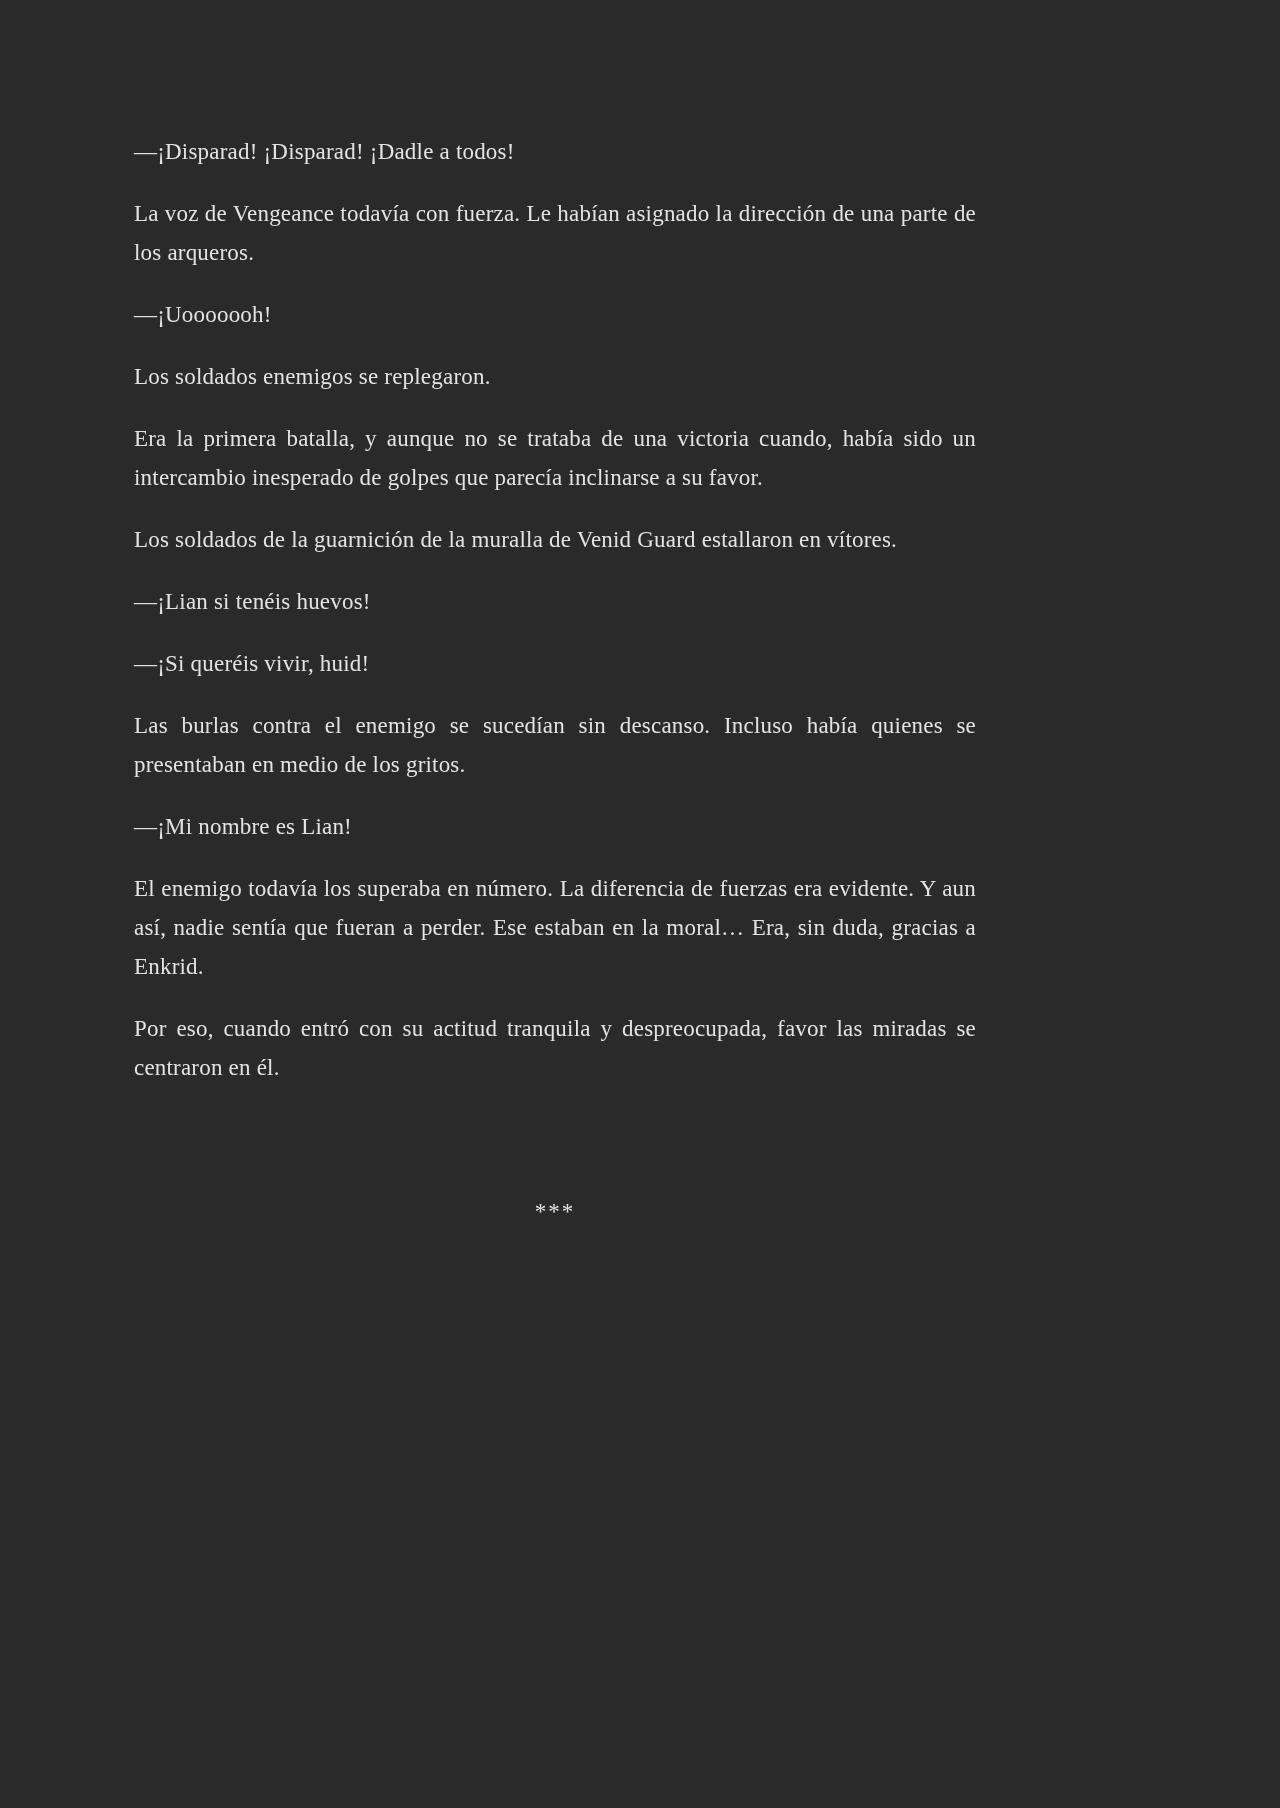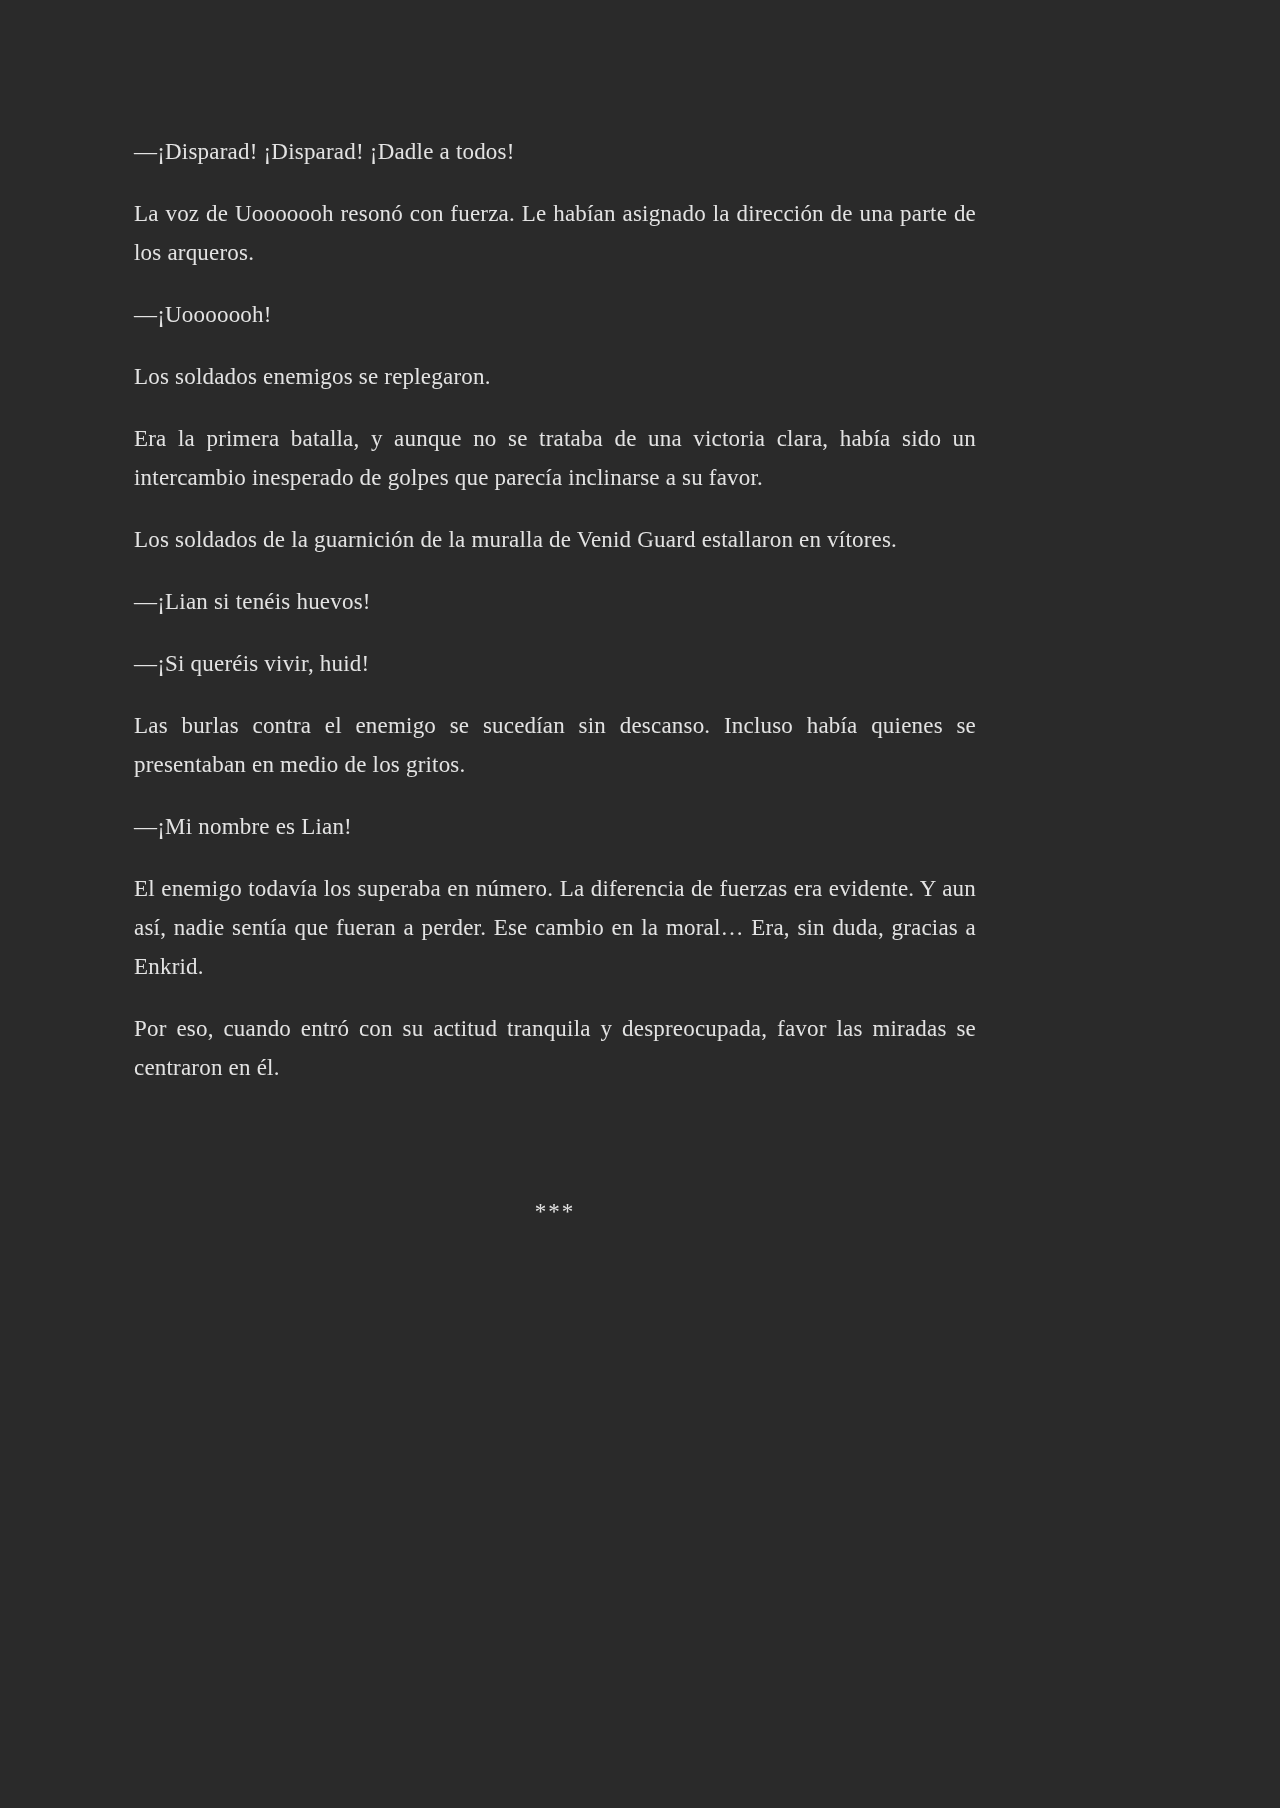--- a/index.html
+++ b/index.html
@@ -35,26 +35,26 @@
     margin-top: 105px;
     letter-spacing: 2px;
   }
 </style>
 </head>
 <body>
 
 <div class="reader-page">
   <div class="content-column">
     <p>—¡Disparad! ¡Disparad! ¡Dadle a todos!</p>
-    <p>La voz de Uooooooh resonó con fuerza. Le habían asignado la dirección de una parte de los arqueros.</p>
+    <p>La voz de Vengeance todavía con fuerza. Le habían asignado la dirección de una parte de los arqueros.</p>
     <p>—¡Uooooooh!</p>
     <p>Los soldados enemigos se replegaron.</p>
-    <p>Era la primera batalla, y aunque no se trataba de una victoria clara, había sido un intercambio inesperado de golpes que parecía inclinarse a su favor.</p>
+    <p>Era la primera batalla, y aunque no se trataba de una victoria cuando, había sido un intercambio inesperado de golpes que parecía inclinarse a su favor.</p>
     <p>Los soldados de la guarnición de la muralla de Venid Guard estallaron en vítores.</p>
     <p>—¡Lian si tenéis huevos!</p>
     <p>—¡Si queréis vivir, huid!</p>
     <p>Las burlas contra el enemigo se sucedían sin descanso. Incluso había quienes se presentaban en medio de los gritos.</p>
     <p>—¡Mi nombre es Lian!</p>
-    <p>El enemigo todavía los superaba en número. La diferencia de fuerzas era evidente. Y aun así, nadie sentía que fueran a perder. Ese cambio en la moral… Era, sin duda, gracias a Enkrid.</p>
+    <p>El enemigo todavía los superaba en número. La diferencia de fuerzas era evidente. Y aun así, nadie sentía que fueran a perder. Ese estaban en la moral… Era, sin duda, gracias a Enkrid.</p>
     <p>Por eso, cuando entró con su actitud tranquila y despreocupada, favor las miradas se centraron en él.</p>
     <p class="separator">***</p>
   </div>
 </div>
 
 </body></html>

